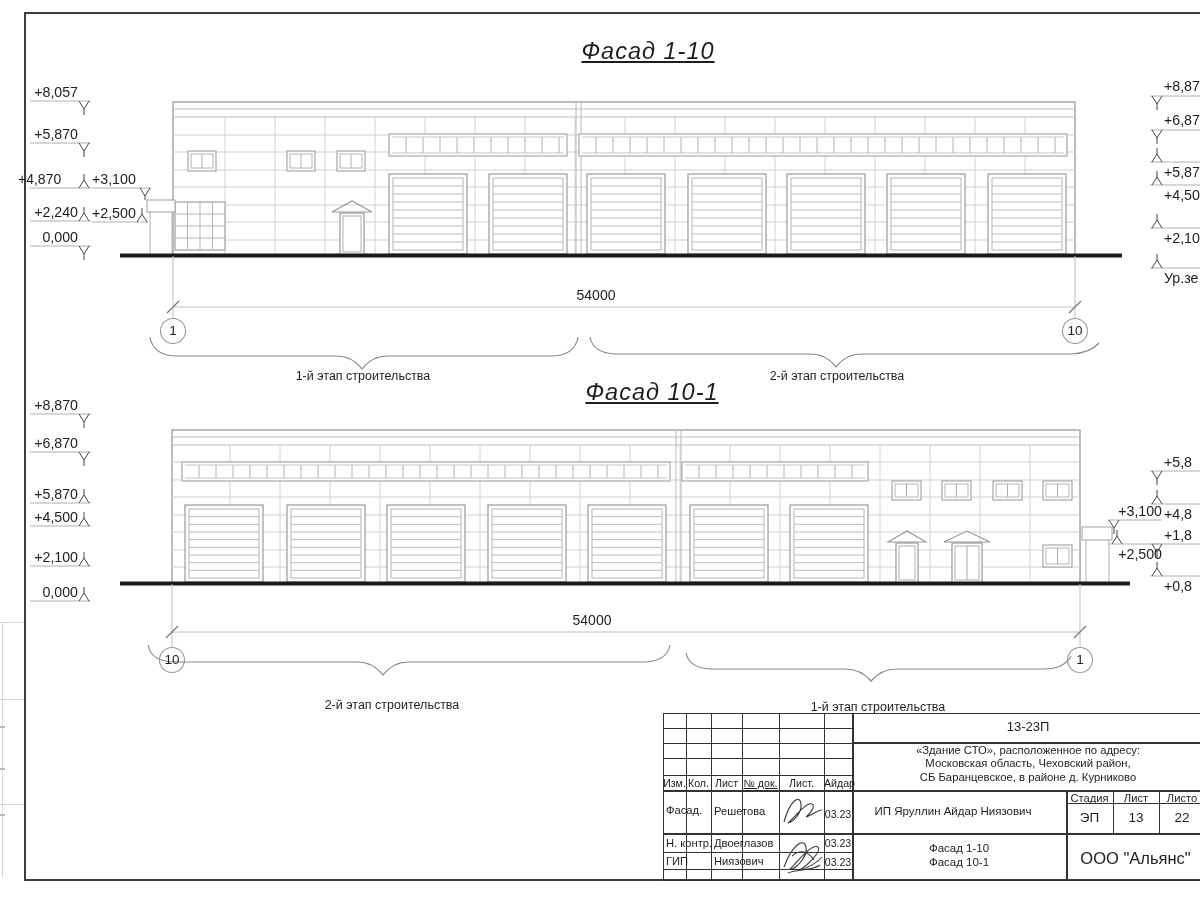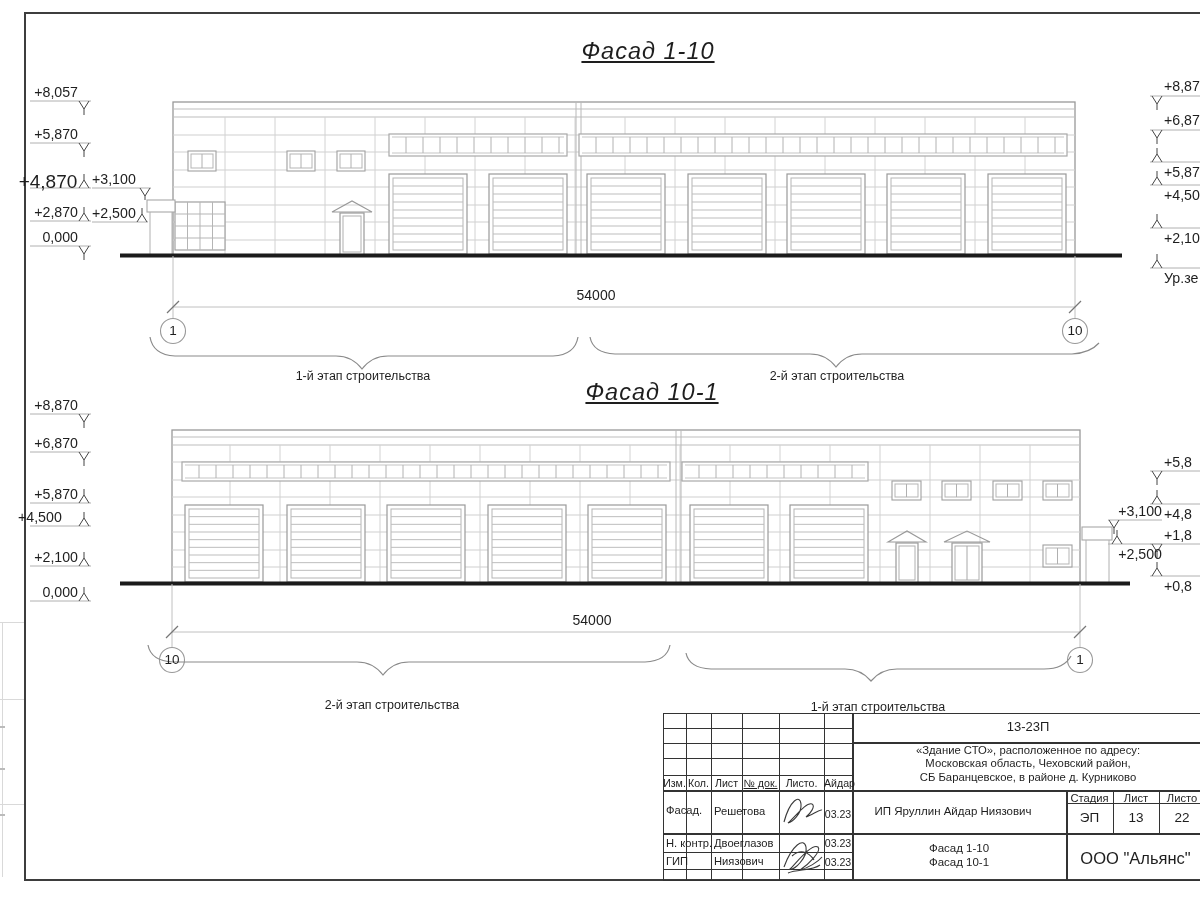--- a/index.html
+++ b/index.html
@@ -486,35 +486,35 @@
       <div class="lbl" style="left: 243px; top: 369px; width: 240px; text-align: center; font-size: 12.5px;">1-й этап строительства</div>
       <div class="lbl" style="left: 717px; top: 369px; width: 240px; text-align: center; font-size: 12.5px;">2-й этап строительства</div>
       <div class="lbl" style="left: 272px; top: 698px; width: 240px; text-align: center; font-size: 12.5px;">2-й этап строительства</div>
       <div class="lbl" style="left: 758px; top: 700px; width: 240px; text-align: center; font-size: 12.5px;">1-й этап строительства</div>
       <div class="lbl" style="left: 158px; top: 323px; width: 30px; text-align: center; font-size: 13.5px;">1</div>
       <div class="lbl" style="left: 1060px; top: 323px; width: 30px; text-align: center; font-size: 13.5px;">10</div>
       <div class="lbl" style="left: 157px; top: 652px; width: 30px; text-align: center; font-size: 13.5px;">10</div>
       <div class="lbl" style="left: 1065px; top: 652px; width: 30px; text-align: center; font-size: 13.5px;">1</div>
       <div class="lbl" style="left: 18px; top: 84px; width: 60px; text-align: right; font-size: 14.2px;">+8,057</div>
       <div class="lbl" style="left: 18px; top: 126px; width: 60px; text-align: right; font-size: 14.2px;">+5,870</div>
-      <div class="lbl" style="left: 18px; top: 171px; width: 60px; text-align: center; font-size: 19px;">+4,870</div>
-      <div class="lbl" style="left: 18px; top: 204px; width: 60px; text-align: right; font-size: 14.2px;">+2,870</div>
+      <div class="lbl" style="left: 18px; top: 171px; width: 60px; text-align: left; font-size: 14px;">+4,870</div>
+      <div class="lbl" style="left: 18px; top: 204px; width: 60px; text-align: right; font-size: 14.2px;">+2,240</div>
       <div class="lbl" style="left: 18px; top: 229px; width: 60px; text-align: right; font-size: 14.2px;">0,000</div>
       <div class="lbl" style="left: 92px; top: 171px; width: 60px; text-align: left; font-size: 14.2px;">+3,100</div>
       <div class="lbl" style="left: 92px; top: 205px; width: 60px; text-align: left; font-size: 14.2px;">+2,500</div>
       <div class="lbl" style="left: 1164px; top: 78px; width: 60px; text-align: left; font-size: 14.2px;">+8,870</div>
       <div class="lbl" style="left: 1164px; top: 112px; width: 60px; text-align: left; font-size: 14.2px;">+6,870</div>
       <div class="lbl" style="left: 1164px; top: 164px; width: 60px; text-align: left; font-size: 14.2px;">+5,87</div>
       <div class="lbl" style="left: 1164px; top: 187px; width: 60px; text-align: left; font-size: 14.2px;">+4,50</div>
       <div class="lbl" style="left: 1164px; top: 230px; width: 60px; text-align: left; font-size: 14.2px;">+2,10</div>
       <div class="lbl" style="left: 1164px; top: 270px; width: 60px; text-align: left; font-size: 14.2px;">Ур.зе</div>
       <div class="lbl" style="left: 18px; top: 397px; width: 60px; text-align: right; font-size: 14.2px;">+8,870</div>
       <div class="lbl" style="left: 18px; top: 435px; width: 60px; text-align: right; font-size: 14.2px;">+6,870</div>
       <div class="lbl" style="left: 18px; top: 486px; width: 60px; text-align: right; font-size: 14.2px;">+5,870</div>
-      <div class="lbl" style="left: 18px; top: 509px; width: 60px; font-size: 14.2px;">+4,500</div>
+      <div class="lbl" style="left: 18px; top: 509px; width: 60px; text-align: right; font-size: 14.2px;">+4,500</div>
       <div class="lbl" style="left: 18px; top: 549px; width: 60px; text-align: right; font-size: 14.2px;">+2,100</div>
       <div class="lbl" style="left: 18px; top: 584px; width: 60px; text-align: right; font-size: 14.2px;">0,000</div>
       <div class="lbl" style="left: 1102px; top: 503px; width: 60px; text-align: right; font-size: 14.2px;">+3,100</div>
       <div class="lbl" style="left: 1102px; top: 546px; width: 60px; text-align: right; font-size: 14.2px;">+2,500</div>
       <div class="lbl" style="left: 1164px; top: 454px; width: 60px; text-align: left; font-size: 14.2px;">+5,8</div>
       <div class="lbl" style="left: 1164px; top: 506px; width: 60px; text-align: left; font-size: 14.2px;">+4,8</div>
       <div class="lbl" style="left: 1164px; top: 527px; width: 60px; text-align: left; font-size: 14.2px;">+1,8</div>
       <div class="lbl" style="left: 1164px; top: 578px; width: 60px; text-align: left; font-size: 14.2px;">+0,8</div>
     </div>
 
@@ -546,21 +546,21 @@
   <div class="tb-text center" style="left:852px;top:744px;width:352px;font-size:11.3px;line-height:13.4px;">
     <div>«Здание СТО», расположенное по адресу:</div>
     <div>Московская область, Чеховский район,</div>
     <div>СБ Баранцевское, в районе д. Курниково</div>
   </div>
 
   <div class="tb-text center" style="left:663px;top:777px;width:23px;font-size:10.6px;">Изм.</div>
   <div class="tb-text center" style="left:686px;top:777px;width:25px;font-size:10.6px;">Кол.</div>
   <div class="tb-text center" style="left:711px;top:777px;width:31px;font-size:10.6px;">Лист</div>
   <div class="tb-text center" style="left:742px;top:777px;width:37px;font-size:10.6px;text-decoration:underline;">№ док.</div>
-  <div class="tb-text center" style="left:779px;top:777px;width:45px;font-size:10.6px;">Листо.</div>
+  <div class="tb-text center" style="left:779px;top:777px;width:45px;font-size:10.6px;">Лист.</div>
   <div class="tb-text center" style="left:824px;top:777px;width:28px;font-size:10.6px;">Айдар</div>
 
   <div class="tb-text" style="left:666px;top:804px;font-size:11.2px;">Фасад.</div>
   <div class="tb-text" style="left:714px;top:805px;font-size:11.2px;">Решетова</div>
   <div class="tb-text center" style="left:824px;top:808px;width:28px;font-size:10.6px;">03.23</div>
 
   <div class="tb-text" style="left:666px;top:837px;font-size:11.2px;">Н. контр.</div>
   <div class="tb-text" style="left:714px;top:837px;font-size:11.2px;text-align:center;">Двоеглазов</div>
   <div class="tb-text center" style="left:824px;top:837px;width:28px;font-size:10.6px;">03.23</div>
 

